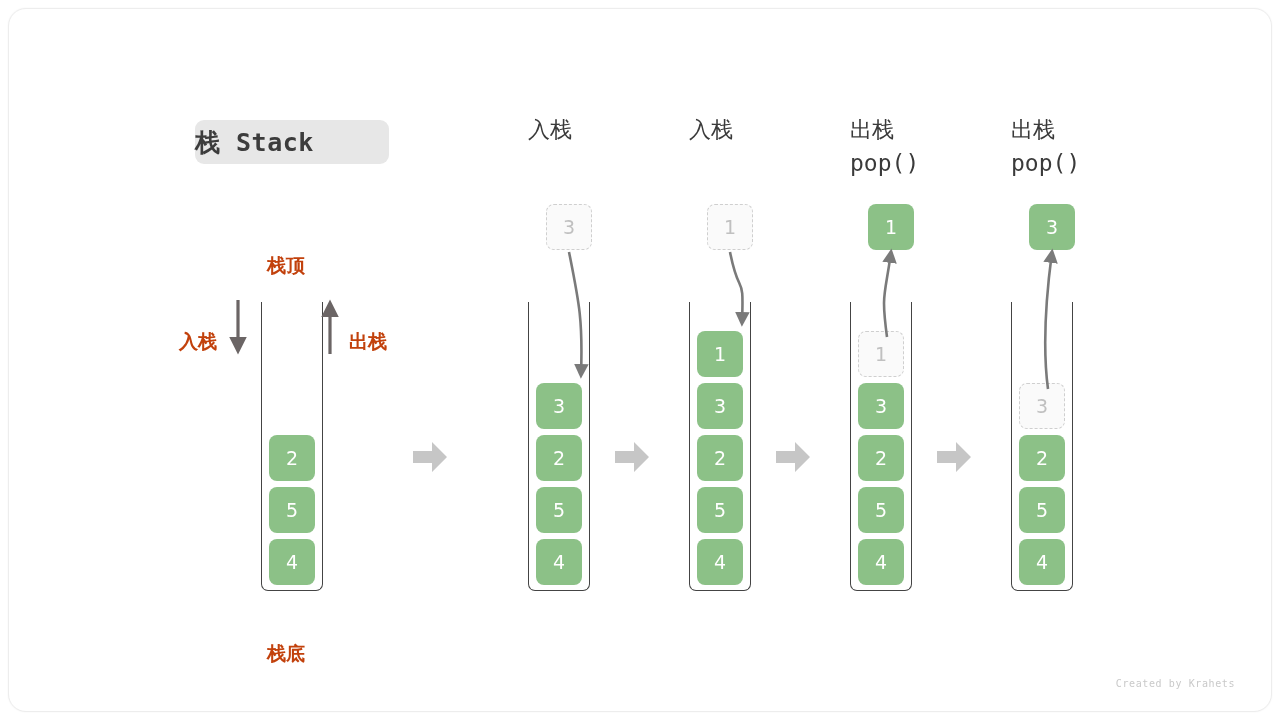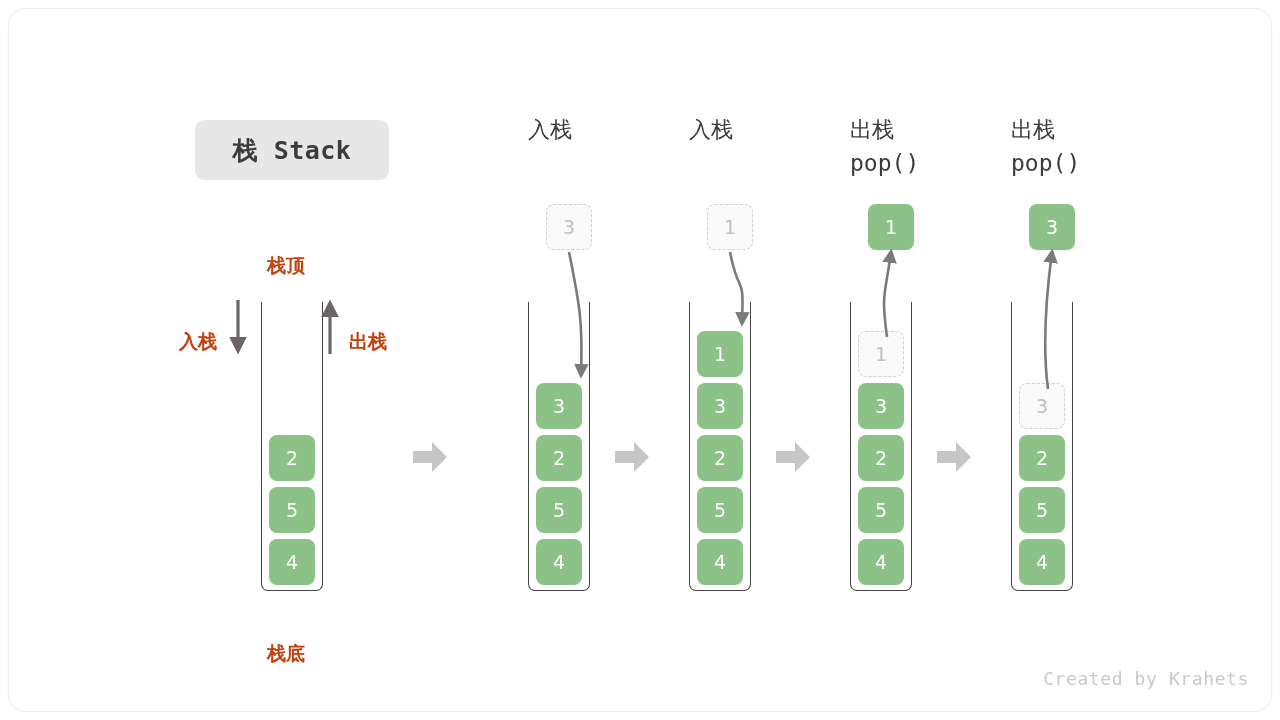--- a/index.html
+++ b/index.html
@@ -17,24 +17,24 @@
     border: 1px solid #ededed;
     border-radius: 18px;
     box-shadow: 0 0 2px rgba(0,0,0,0.05);
     overflow: hidden;
   }
 
   
   .title-badge {
     position: absolute;
     left: 186px; top: 111px;
-    width: 194px; height: 60px;
+    width: 194px; height: 44px;
     background: #e7e7e7;
     border-radius: 9px;
-    display: flex; align-items: center; justify-content: center;
+    display: flex; align-items: center; justify-content: flex-start;
     font-family: "DejaVu Sans Mono", "Liberation Mono", monospace;
     font-size: 25px;
     font-weight: bold;
     color: #3c3c3c;
     letter-spacing: 0.5px;
   }
 
   
   .cn-label {
     position: absolute;
@@ -101,23 +101,23 @@
   
   .overlay {
     position: absolute; left: 0; top: 0;
     width: 1264px; height: 704px;
     pointer-events: none;
   }
 
   
   .watermark {
     position: absolute;
-    right: 22px; bottom: 22px;
+    right: 36px; bottom: 22px;
     font-family: "DejaVu Sans Mono", "Liberation Mono", monospace;
-    font-size: 18px;
+    font-size: 10px;
     color: #c9c9c9;
     letter-spacing: 0.6px;
   }
 </style>
 </head>
 <body>
 
 <div class="card">
 
   <div class="title-badge">

